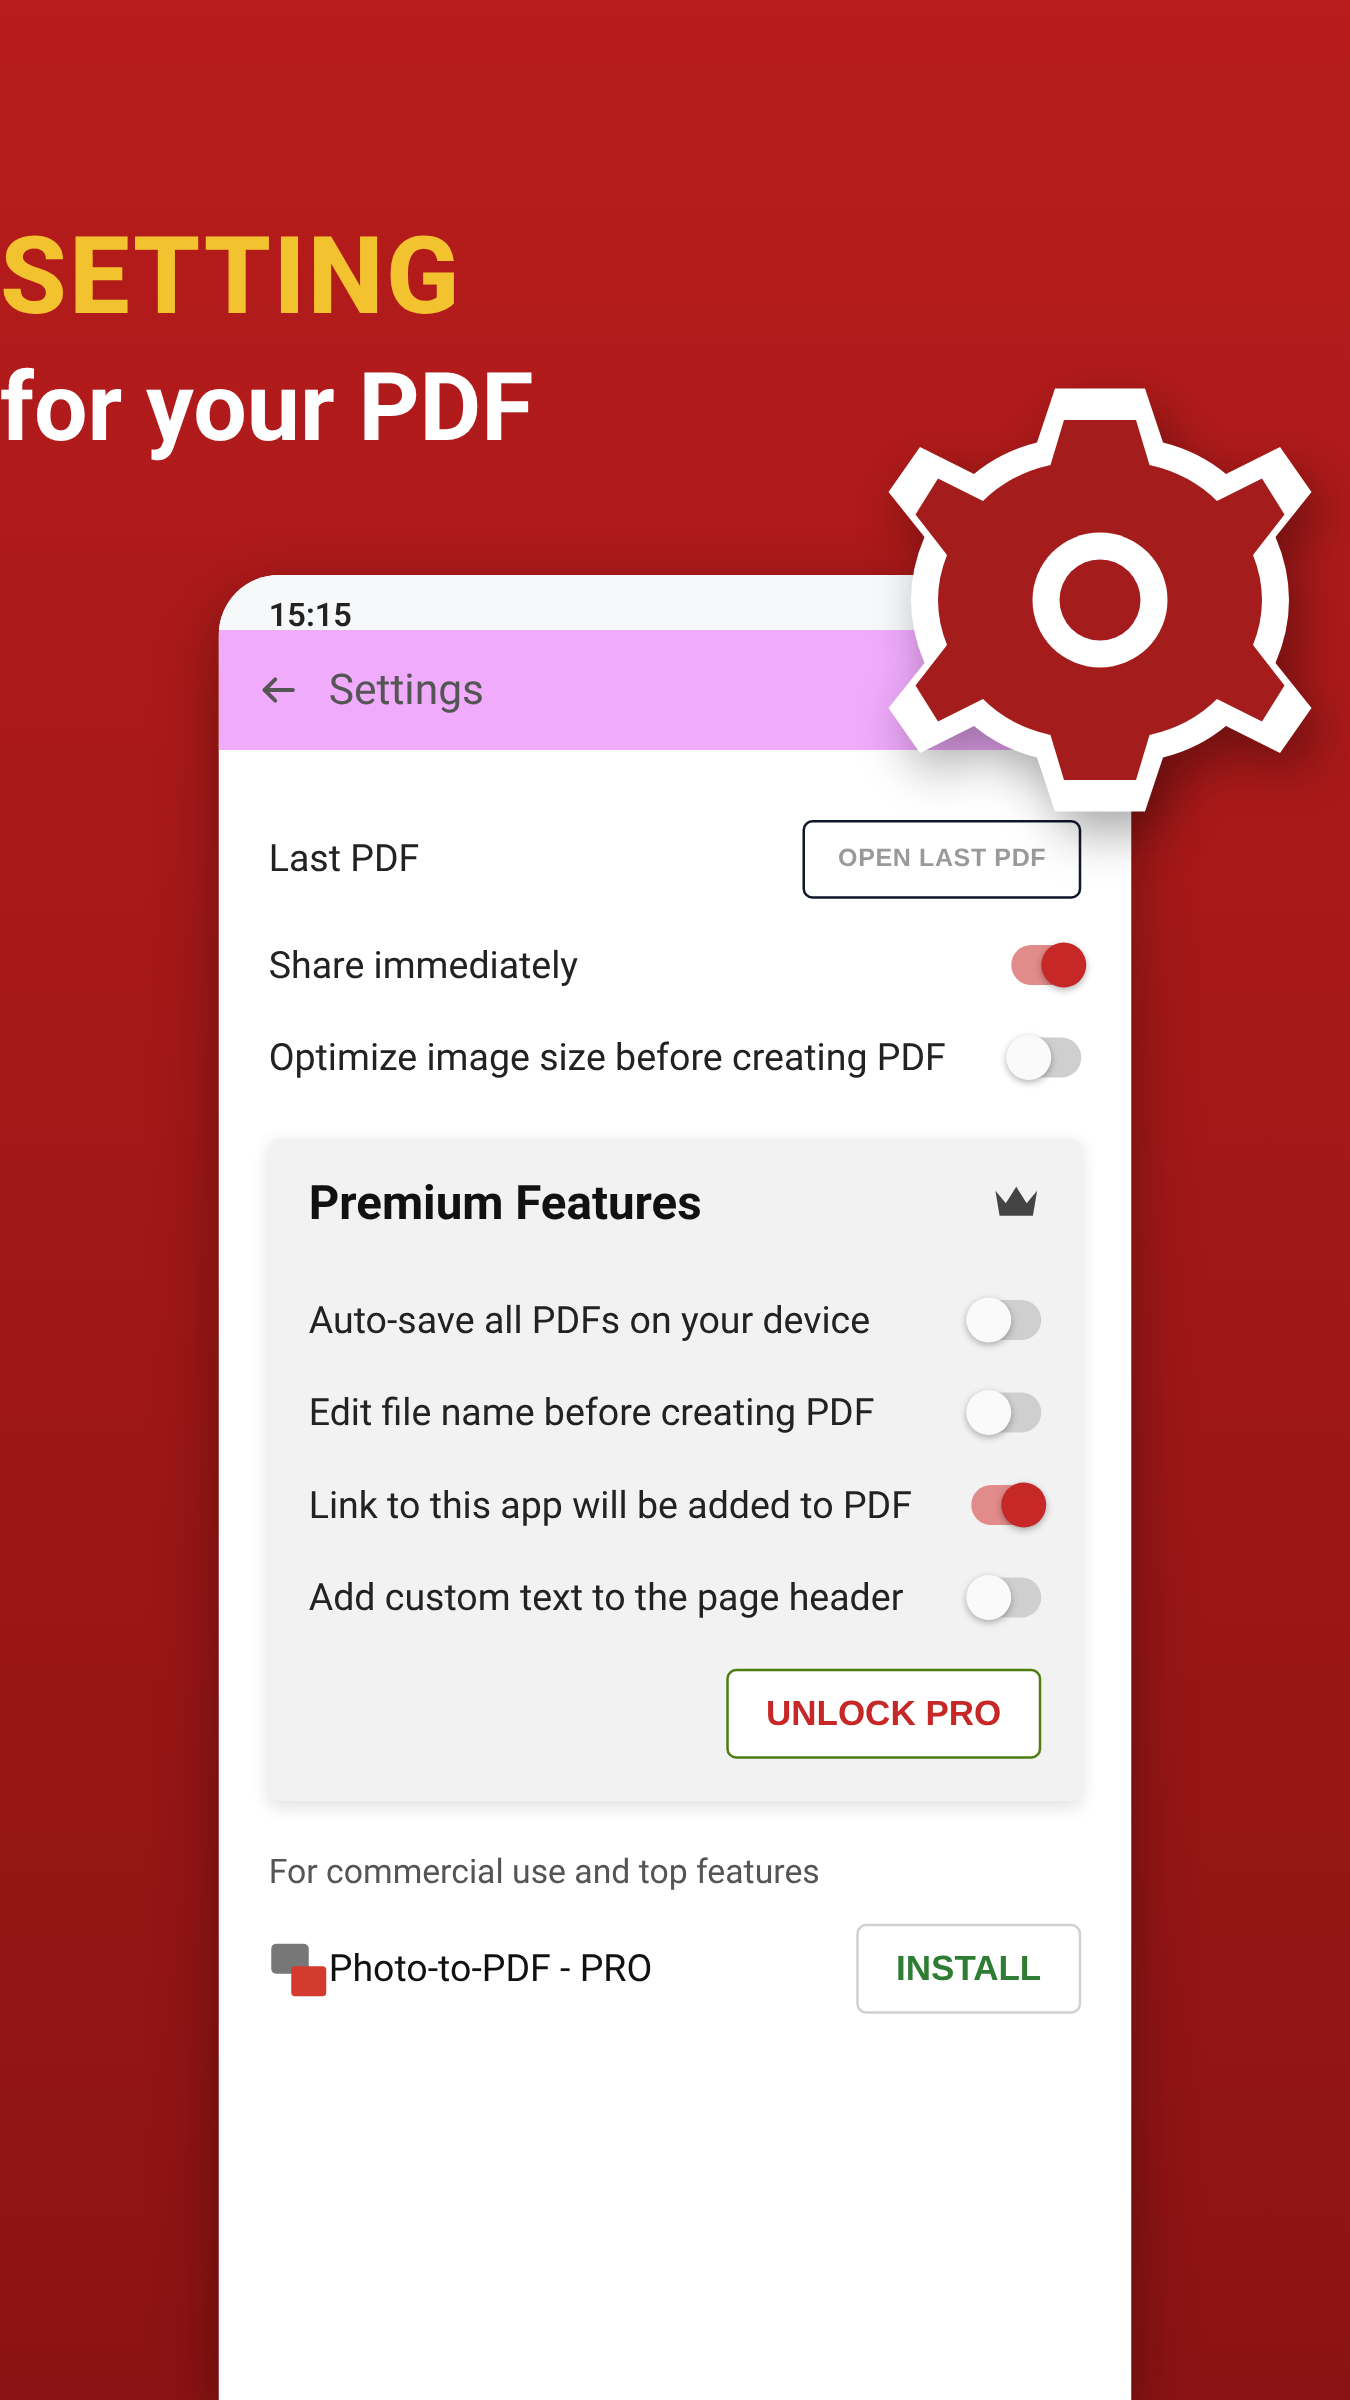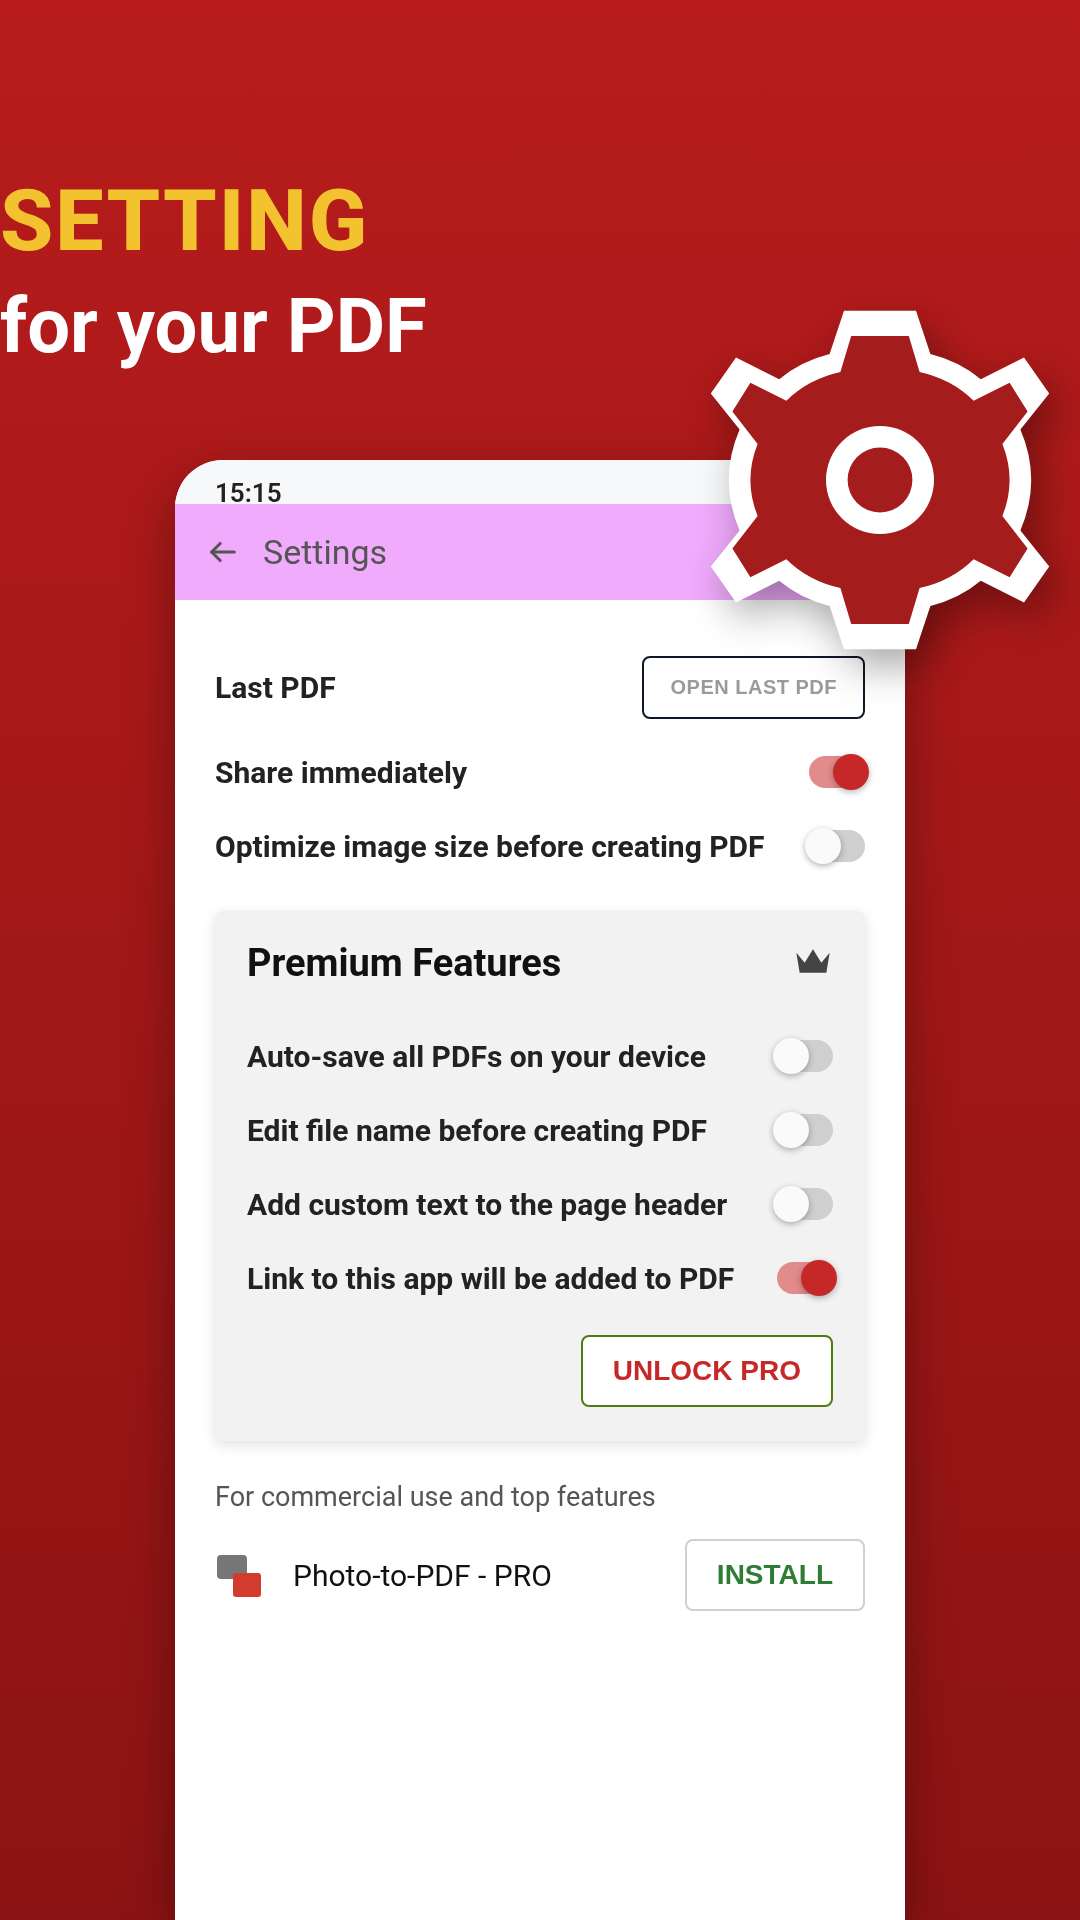--- a/index.html
+++ b/index.html
@@ -78,21 +78,21 @@
     .row {
       display: flex;
       justify-content: space-between;
       align-items: center;
       min-height: 74px;
       padding: 16px 0;
     }
     .row-label {
       font-size: 30px;
       color: #222;
-      font-weight: 700;
+      font-weight: 400;
     }
     .outlined-btn {
       border: 2px solid #0f172a;
       background: #fff;
       color: #9a9a9a;
       font-size: 20px;
       font-weight: 600;
       padding: 18px 26px;
       border-radius: 8px;
       letter-spacing: 0.5px;
@@ -154,21 +154,20 @@
     }
     .install-row {
       display: flex;
       justify-content: space-between;
       align-items: center;
       margin-top: 26px;
     }
     .install-left {
       display: flex;
       align-items: center;
-      gap: 30px;
     }
     .app-icon {
       width: 48px;
       height: 48px;
       position: relative;
     }
     .app-icon .cam { width: 30px; height: 24px; background:#777; border-radius:4px; position:absolute; top:4px; left:2px; }
     .app-icon .pdf { width: 28px; height: 24px; background:#d23b2e; position:absolute; bottom:2px; right:2px; border-radius:3px; }
     .install-name { font-size: 30px; color: #111; }
     .install-btn {
@@ -252,29 +251,29 @@
       </div>
 
       <div class="row">
         <div class="row-label">Edit file name before creating PDF</div>
         <div class="switch switch-off">
             <div class="knob"></div>
           </div>
       </div>
 
       <div class="row">
+        <div class="row-label">Link to this app will be added to PDF</div>
+        <div class="switch switch-on">
+            <div class="knob"></div>
+          </div>
+      </div>
+
+      <div class="row">
         <div class="row-label">Add custom text to the page header</div>
         <div class="switch switch-off">
-            <div class="knob"></div>
-          </div>
-      </div>
-
-      <div class="row">
-        <div class="row-label">Link to this app will be added to PDF</div>
-        <div class="switch switch-on">
             <div class="knob"></div>
           </div>
       </div>
 
       <div class="unlock-row">
         <button class="unlock-btn">UNLOCK PRO</button>
       </div>
     </div>
 
     <div class="footer-section">

